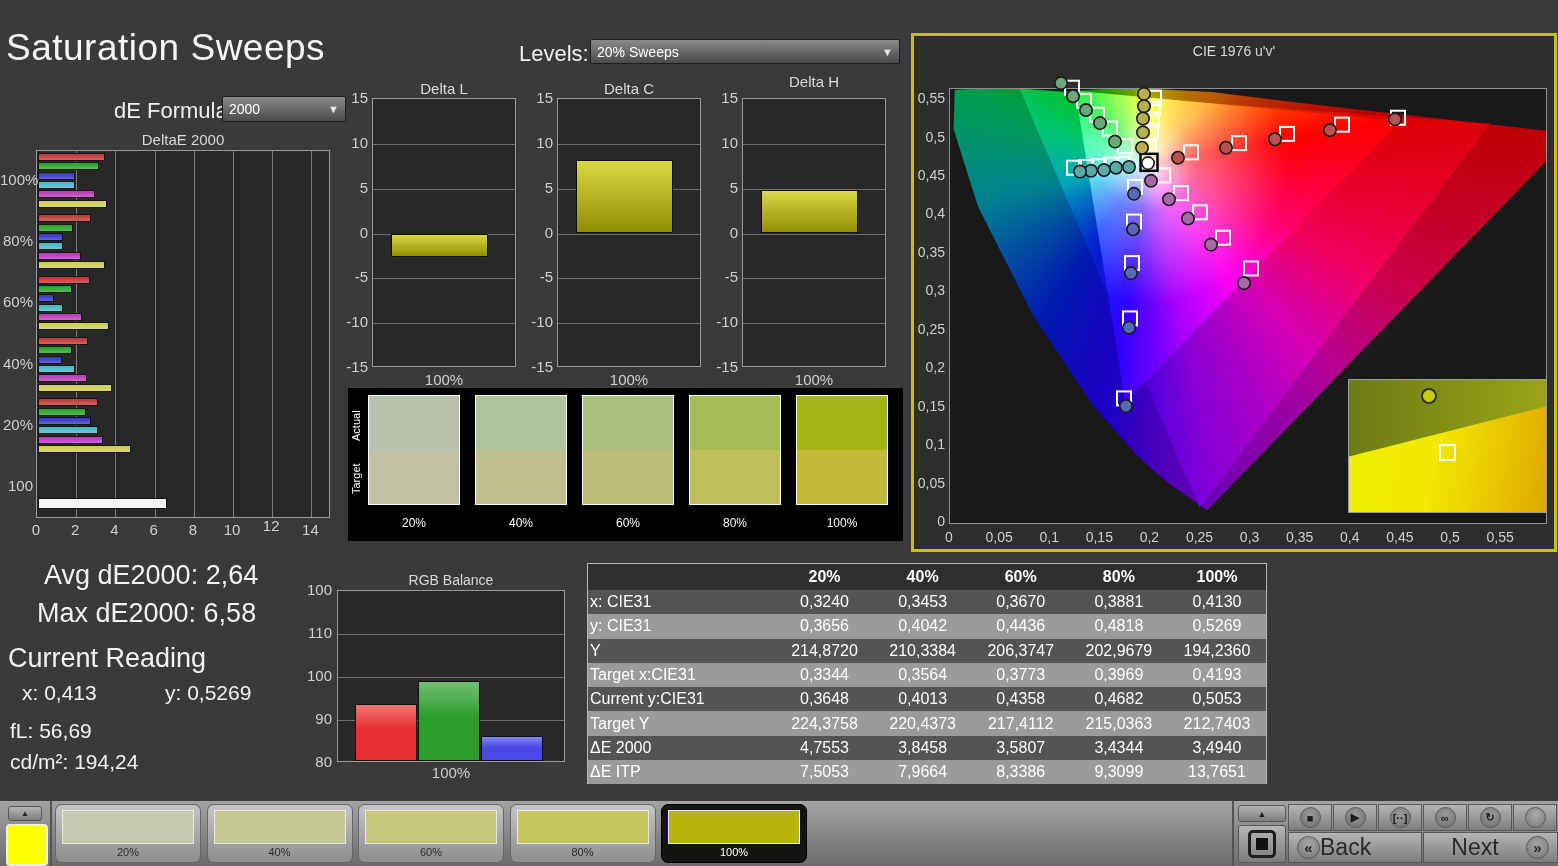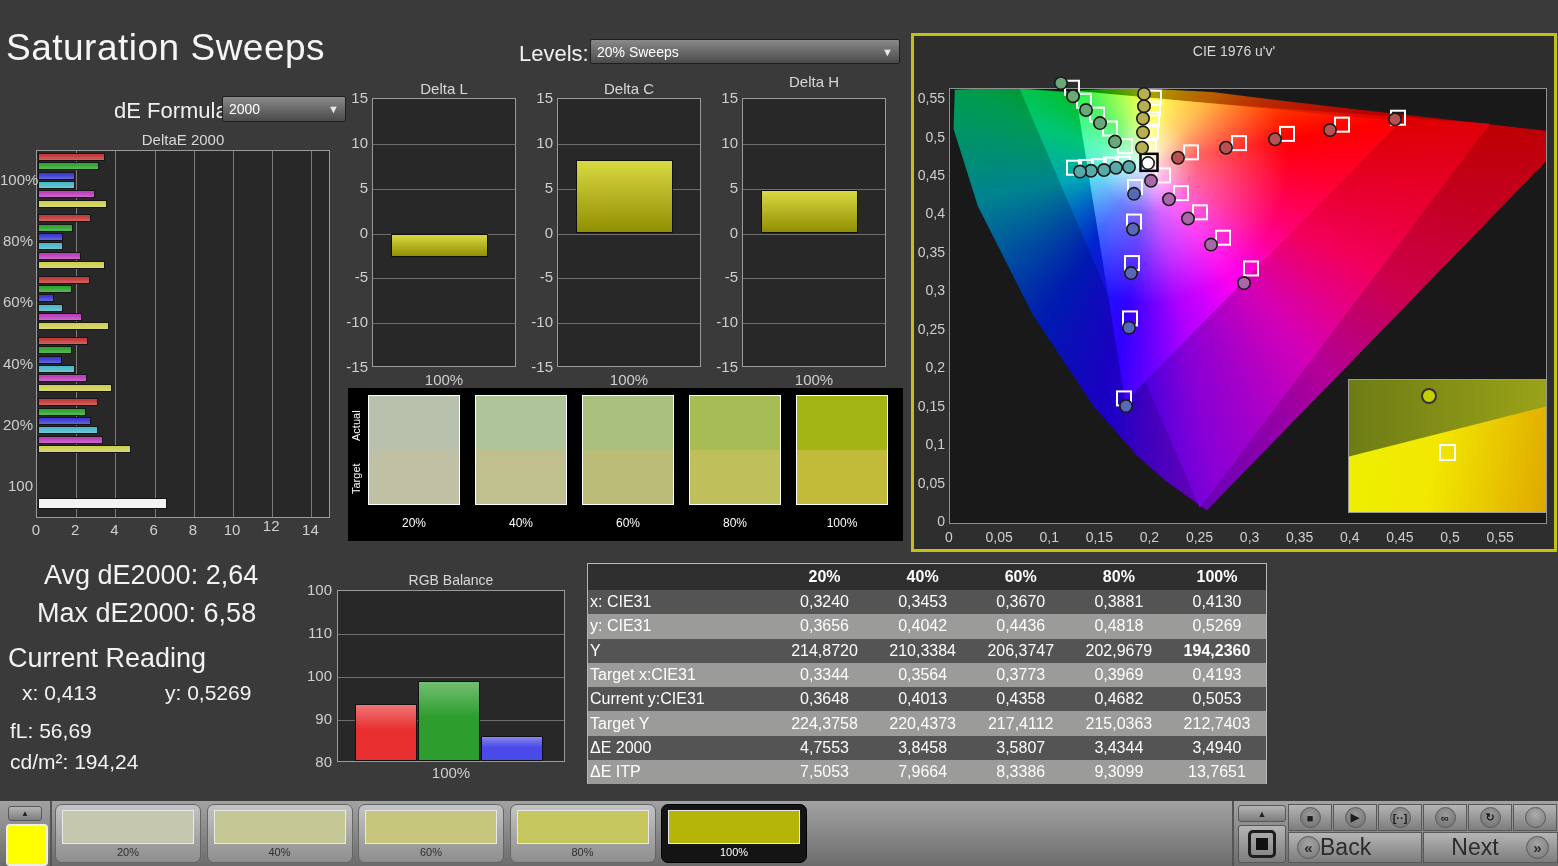--- a/index.html
+++ b/index.html
@@ -371,21 +371,21 @@
         <div class="tbl-cell" style="width: 98.4px;">0,4436</div>
         <div class="tbl-cell" style="width: 98.4px;">0,4818</div>
         <div class="tbl-cell" style="width: 98.4px;">0,5269</div>
       </div>
       <div class="tbl-row" style="height: 24.3px; background: rgb(84, 84, 84);">
         <div class="tbl-label" style="width: 188px;">Y</div>
         <div class="tbl-cell" style="width: 98.4px;">214,8720</div>
         <div class="tbl-cell" style="width: 98.4px;">210,3384</div>
         <div class="tbl-cell" style="width: 98.4px;">206,3747</div>
         <div class="tbl-cell" style="width: 98.4px;">202,9679</div>
-        <div class="tbl-cell" style="width: 98.4px; font-weight: bold;">194,2360</div>
+        <div class="tbl-cell" style="width: 98.4px;">194,2360</div>
       </div>
       <div class="tbl-row" style="height: 24.3px; background: rgb(155, 155, 154);">
         <div class="tbl-label" style="width: 188px;">Target x:CIE31</div>
         <div class="tbl-cell" style="width: 98.4px;">0,3344</div>
         <div class="tbl-cell" style="width: 98.4px;">0,3564</div>
         <div class="tbl-cell" style="width: 98.4px;">0,3773</div>
         <div class="tbl-cell" style="width: 98.4px;">0,3969</div>
         <div class="tbl-cell" style="width: 98.4px;">0,4193</div>
       </div>
       <div class="tbl-row" style="height: 24.3px; background: rgb(84, 84, 84);">

